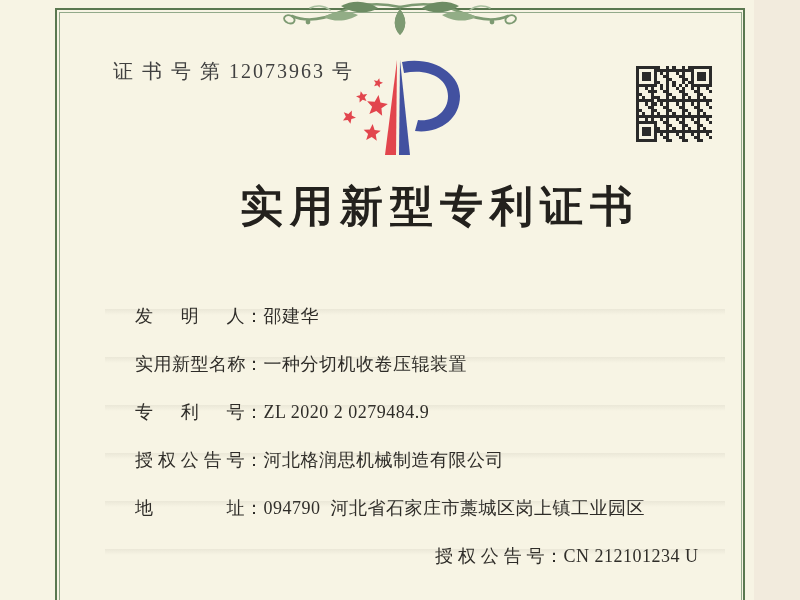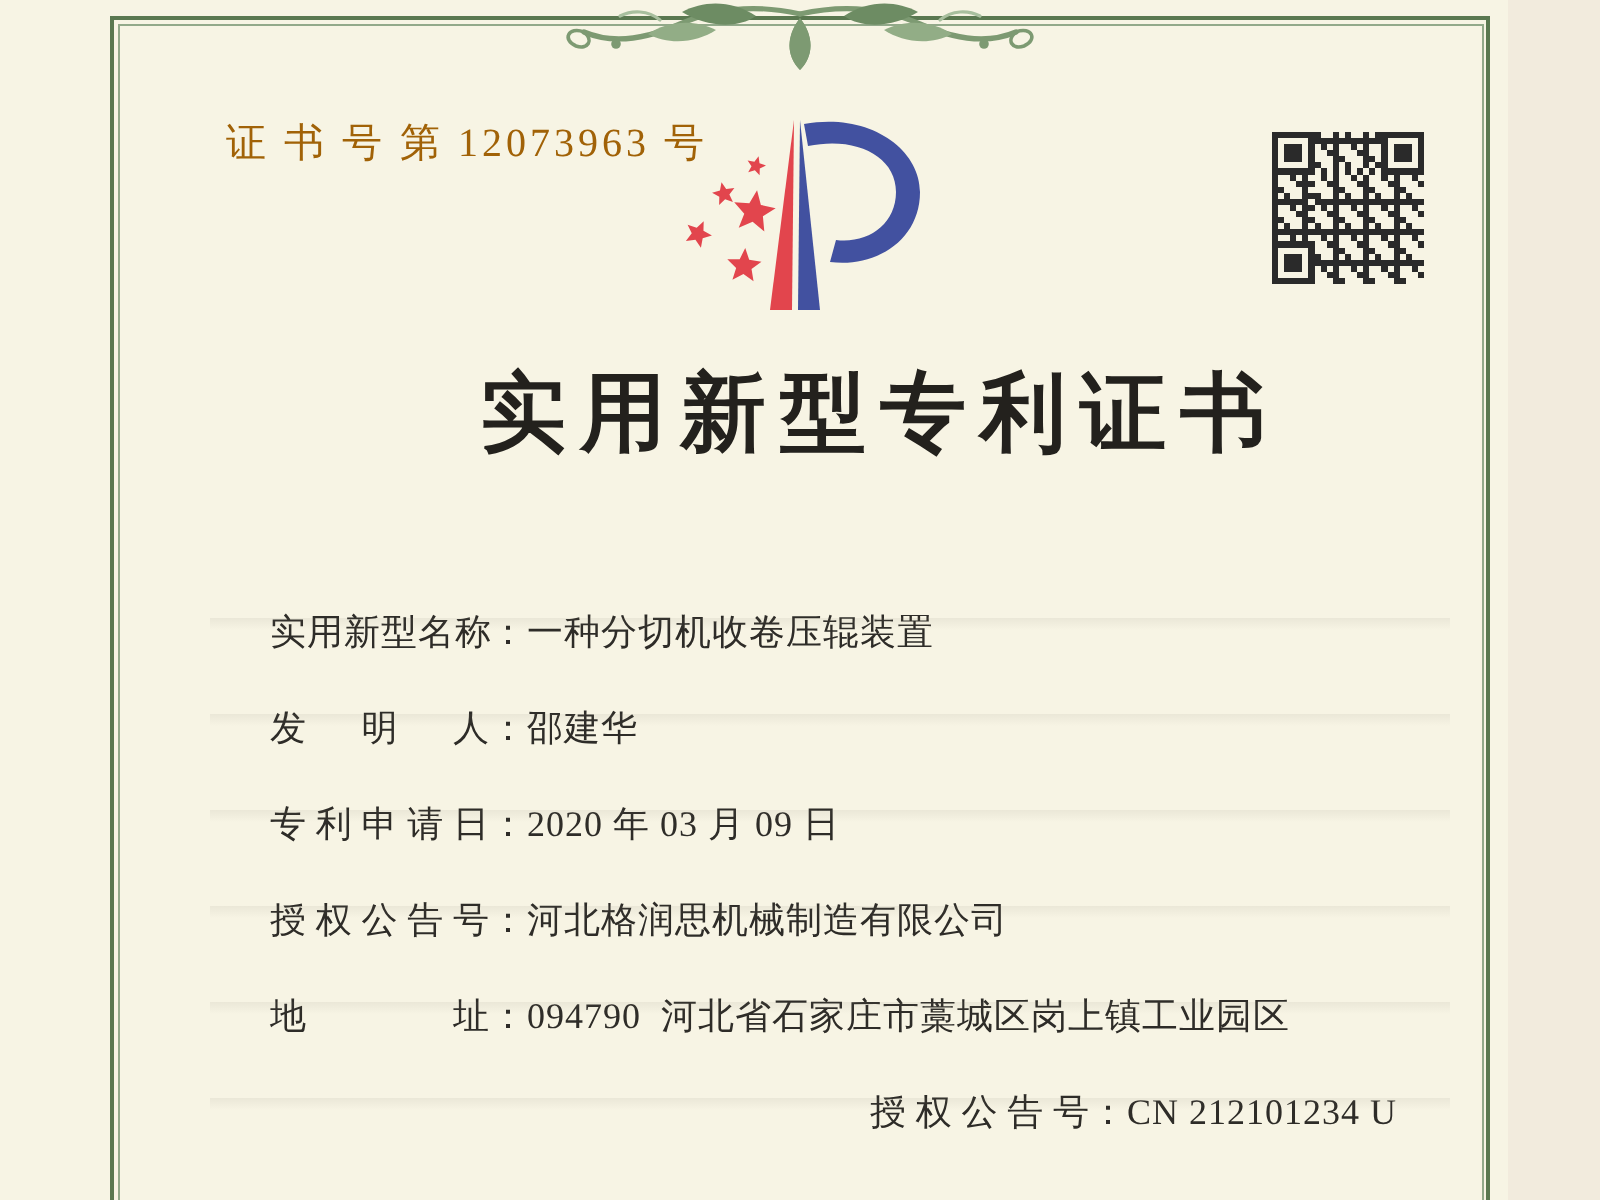--- a/index.html
+++ b/index.html
@@ -11,21 +11,21 @@
   }
   .right-margin{position:absolute;left:754px;top:0;width:46px;height:600px;background:#f2ebdd;}
   .frame-outer{
     position:absolute;left:55px;top:8px;width:690px;height:615px;
     border:2.5px solid #5a7850;box-sizing:border-box;
   }
   .frame-inner{position:absolute;inset:1.5px;border:1px solid #92a98a;}
   .ornament{position:absolute;left:278px;top:0;z-index:3;}
   .cert-no{
     position:absolute;left:113px;top:58px;
-    font-size:20px;letter-spacing:2px;color:#a16207;
+    font-size:20px;letter-spacing:2px;color:#404040;
   }
   .logo{position:absolute;left:330px;top:48px;}
   .qr{position:absolute;left:636px;top:66px;}
   .title{
     position:absolute;left:0;top:178px;width:800px;text-align:center;
     font-size:43px;font-weight:700;letter-spacing:7px;color:#23211d;padding-left:40px;
   }
   .fields{position:absolute;left:115px;top:283px;width:640px;font-size:18px;}
   .row{position:relative;height:48px;letter-spacing:0.5px;white-space:pre;}
   .row::after{
@@ -417,27 +417,27 @@
       <rect x="16" y="24" width="1" height="1"></rect>
       <rect x="20" y="24" width="1" height="1"></rect>
       <rect x="21" y="24" width="1" height="1"></rect>
     </g>
 </svg>
 
 <div class="title">实用新型专利证书</div>
 
 <div class="fields">
   <div class="row">
+    <span class="lbl">发明人</span><span class="colon">：</span><span class="val">邵建华</span>
+  </div>
+  <div class="row">
     <span class="lbl">实用新型名称</span><span class="colon">：</span><span class="val">一种分切机收卷压辊装置</span>
   </div>
   <div class="row">
-    <span class="lbl">发明人</span><span class="colon">：</span><span class="val">邵建华</span>
-  </div>
-  <div class="row">
-    <span class="lbl">专利申请日</span><span class="colon">：</span><span class="val">2020 年 03 月 09 日</span>
+    <span class="lbl">专利号</span><span class="colon">：</span><span class="val">ZL 2020 2 0279484.9</span>
   </div>
   <div class="row">
     <span class="lbl">授权公告号</span><span class="colon">：</span><span class="val">河北格润思机械制造有限公司</span>
   </div>
   <div class="row">
     <span class="lbl">地址</span><span class="colon">：</span><span class="val">094790  河北省石家庄市藁城区岗上镇工业园区</span>
   </div>
   <div class="row">
     <span class="pair">
       

